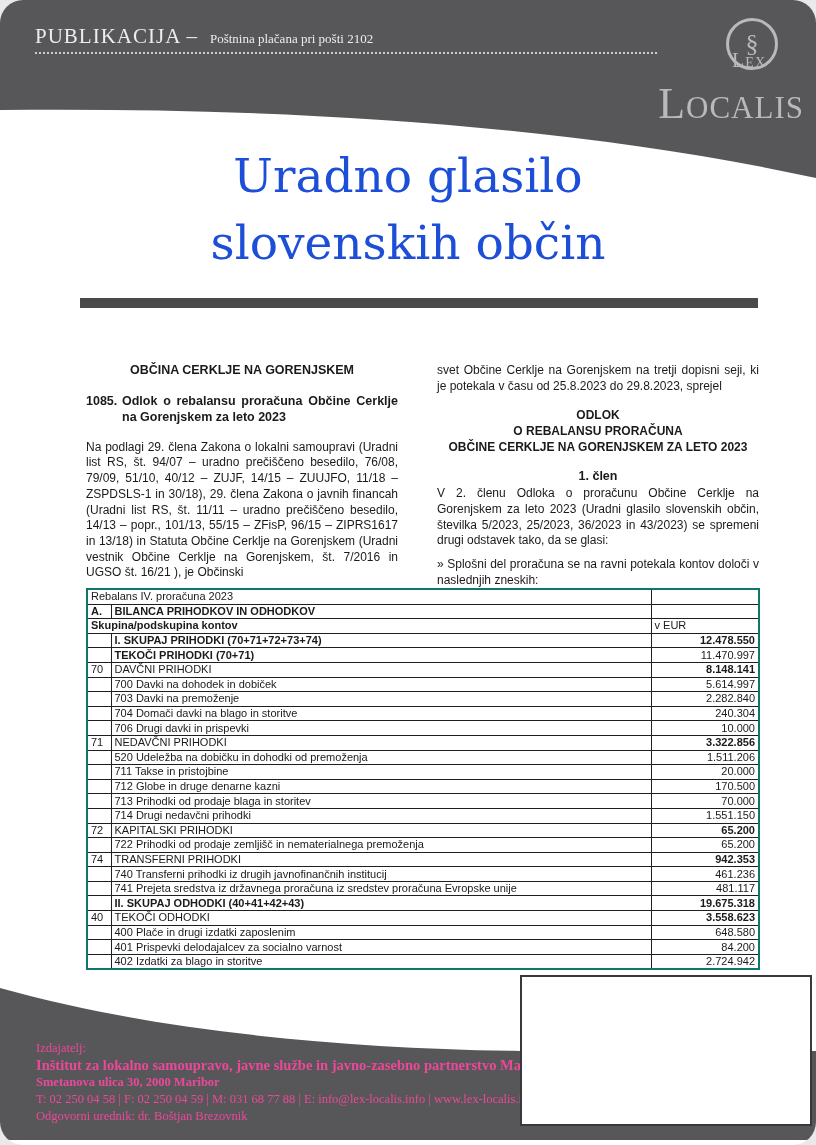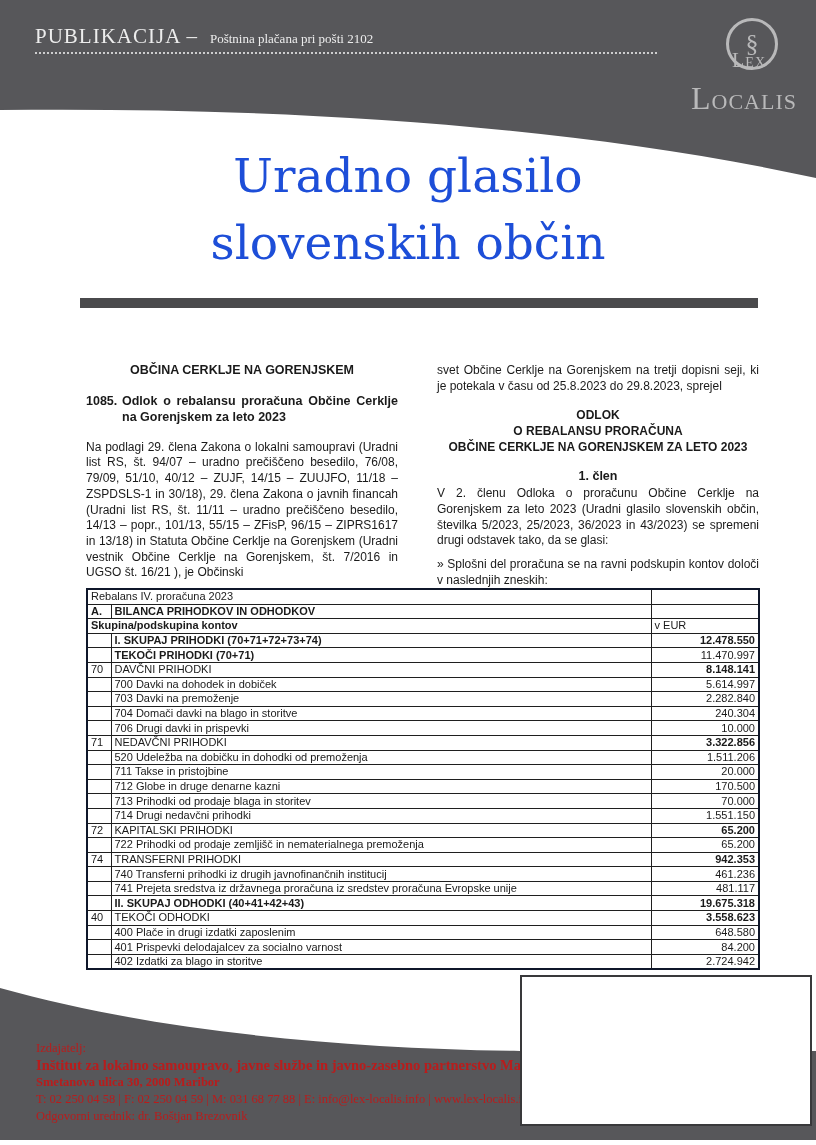--- a/index.html
+++ b/index.html
@@ -1,36 +1,36 @@
 <!DOCTYPE html>
 <html><head>
 <meta charset="utf-8">
 <style>
   html,body{margin:0;padding:0;background:#e9e9e9;}
   .page{position:relative;width:816px;height:1145px;margin:0 auto;background:#ffffff;
-        overflow:hidden;font-family:"Liberation Sans",sans-serif;color:#1a1a1a;}
+        overflow:hidden;font-family:"Liberation Sans",sans-serif;color:#1a1a1a;border-radius:23px;}
 
   
   .banner-svg{position:absolute;top:0;left:0;z-index:0;}
   .banner-content{position:absolute;top:0;left:0;width:816px;height:190px;z-index:1;}
   .pub-line{position:absolute;left:35px;top:24px;color:#ededed;
             font-family:"Liberation Serif",serif;white-space:nowrap;}
   .pub-label{font-size:21px;letter-spacing:1px;}
   .pub-note{font-size:13px;margin-left:8px;}
   .dotted-rule{position:absolute;left:35px;top:52px;width:622px;height:0;
                border-bottom:2px dotted rgba(235,235,235,0.8);}
   .logo{position:absolute;right:6px;top:16px;width:160px;height:112px;
         color:#b9b9ba;font-family:"Liberation Serif",serif;}
   .logo-circle{position:absolute;left:76px;top:2px;width:46px;height:46px;
                border:3px solid #b9b9ba;border-radius:50%;
                display:flex;align-items:center;justify-content:center;
                font-size:26px;line-height:1;}
   .logo-lex{position:absolute;right:44px;top:34px;font-size:20px;line-height:1;
             font-variant:small-caps;letter-spacing:1px;}
-  .logo-localis{position:absolute;right:13px;top:66px;font-size:32px;line-height:1;
+  .logo-localis{position:absolute;right:6px;top:66px;font-size:44px;line-height:1;
                 font-variant:small-caps;letter-spacing:1px;}
 
   
   .masthead{position:absolute;top:142px;left:0;width:816px;text-align:center;z-index:1;
             font-family:"DejaVu Serif",serif;color:#1d4ed8;font-size:47px;line-height:67px;}
   .title-bar{position:absolute;top:298px;left:80px;width:678px;height:10px;background:#4a4a4c;}
 
   
   .issue-line{position:absolute;top:334px;left:86px;width:674px;height:20px;
               font-size:13.5px;line-height:20px;}
@@ -51,30 +51,30 @@
   .decree-head{text-align:center;font-weight:bold;font-size:12px;line-height:16px;
                margin:13px 0 14px 0;}
   .article-head{text-align:center;font-weight:bold;font-size:12.5px;margin:0 0 1px 0;}
 
   
   .budget{position:absolute;top:588px;left:86px;z-index:2;}
   table{border-collapse:collapse;table-layout:fixed;width:672px;
         font-family:"Liberation Sans",sans-serif;}
   td{border:1px solid #1f1f1f;font-size:11px;line-height:13px;height:13.6px;
      padding:0 3px;white-space:nowrap;overflow:hidden;}
-  table{border:2px solid #0f172a;}
+  table{border:2px solid #0f766e;}
   col.c-code{width:24px;} col.c-desc{width:540px;} col.c-val{width:108px;}
   td.val{text-align:right;}
   td.vleft{text-align:left;}
 
   
   .footer-svg{position:absolute;left:0;top:985px;z-index:3;}
   .address-box{position:absolute;left:520px;top:975px;width:288px;height:147px;
                background:#ffffff;border:2px solid #39393b;z-index:5;}
-  .footer-text{position:absolute;left:36px;top:1040px;z-index:4;color:#b91c1c;
+  .footer-text{position:absolute;left:36px;top:1040px;z-index:4;color:#ec4899;
                font-family:"Liberation Serif",serif;font-size:12.5px;line-height:17px;}
   .footer-name{font-weight:bold;font-size:14.5px;}
   .footer-addr{font-weight:bold;}
 </style>
 </head>
 <body>
 
 <div class="page">
 
   <svg class="banner-svg" width="816" height="190" viewBox="0 0 816 190">
@@ -115,21 +115,21 @@
 
   <div class="col col-right">
     <p class="para">svet  Občine Cerklje na Gorenjskem na tretji dopisni seji, ki je potekala v času od 25.8.2023 do 29.8.2023, sprejel</p>
     <div class="decree-head">
       <div>ODLOK</div>
       <div>O REBALANSU PRORAČUNA</div>
       <div>OBČINE CERKLJE NA GORENJSKEM ZA LETO 2023</div>
     </div>
     <div class="article-head">1. člen</div>
     <p class="para">V 2. členu Odloka o proračunu Občine Cerklje na Gorenjskem za leto 2023 (Uradni glasilo slovenskih občin, številka 5/2023, 25/2023, 36/2023 in 43/2023) se spremeni drugi odstavek tako, da se glasi:</p>
-    <p class="para">» Splošni del proračuna se na ravni podskupin kontov določi v naslednjih zneskih:</p>
+    <p class="para">» Splošni del proračuna se na ravni potekala kontov določi v naslednjih zneskih:</p>
   </div>
 
   <div class="budget">
     <table>
       <colgroup>
           <col class="c-code">
           <col class="c-desc">
           <col class="c-val">
         </colgroup>
       <tbody>

